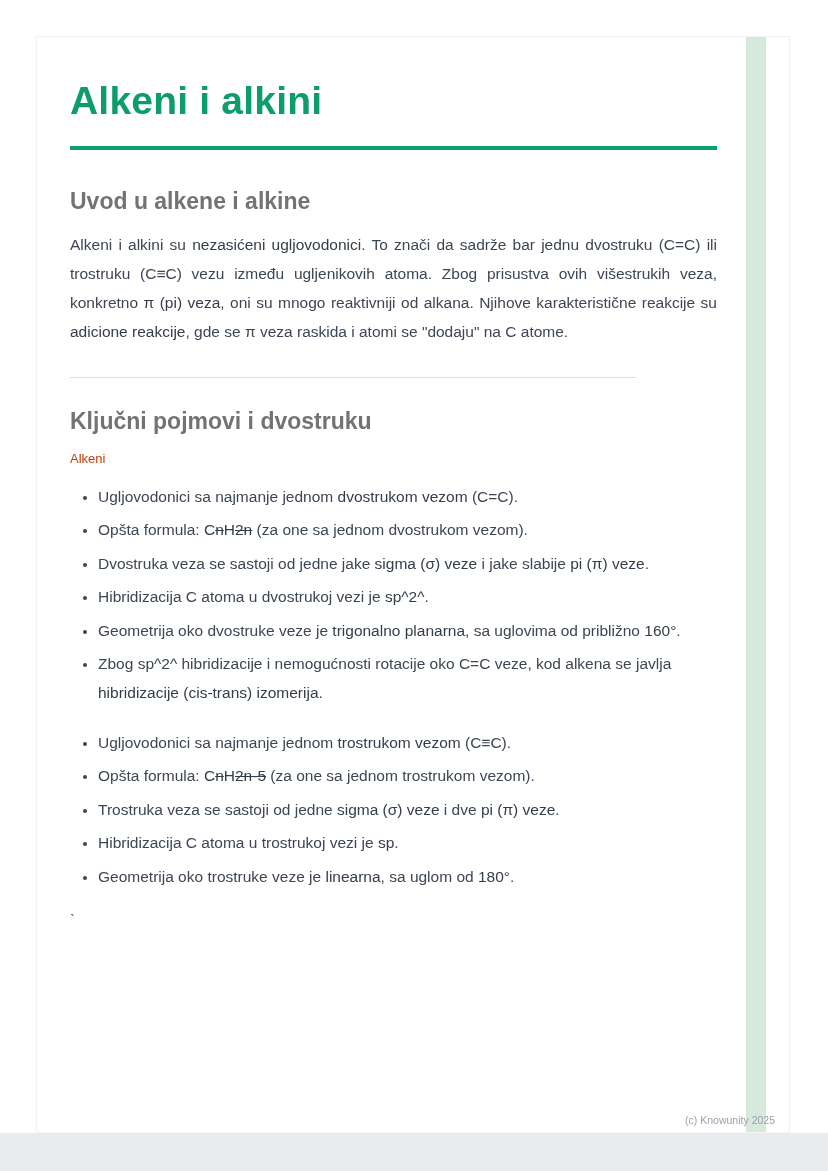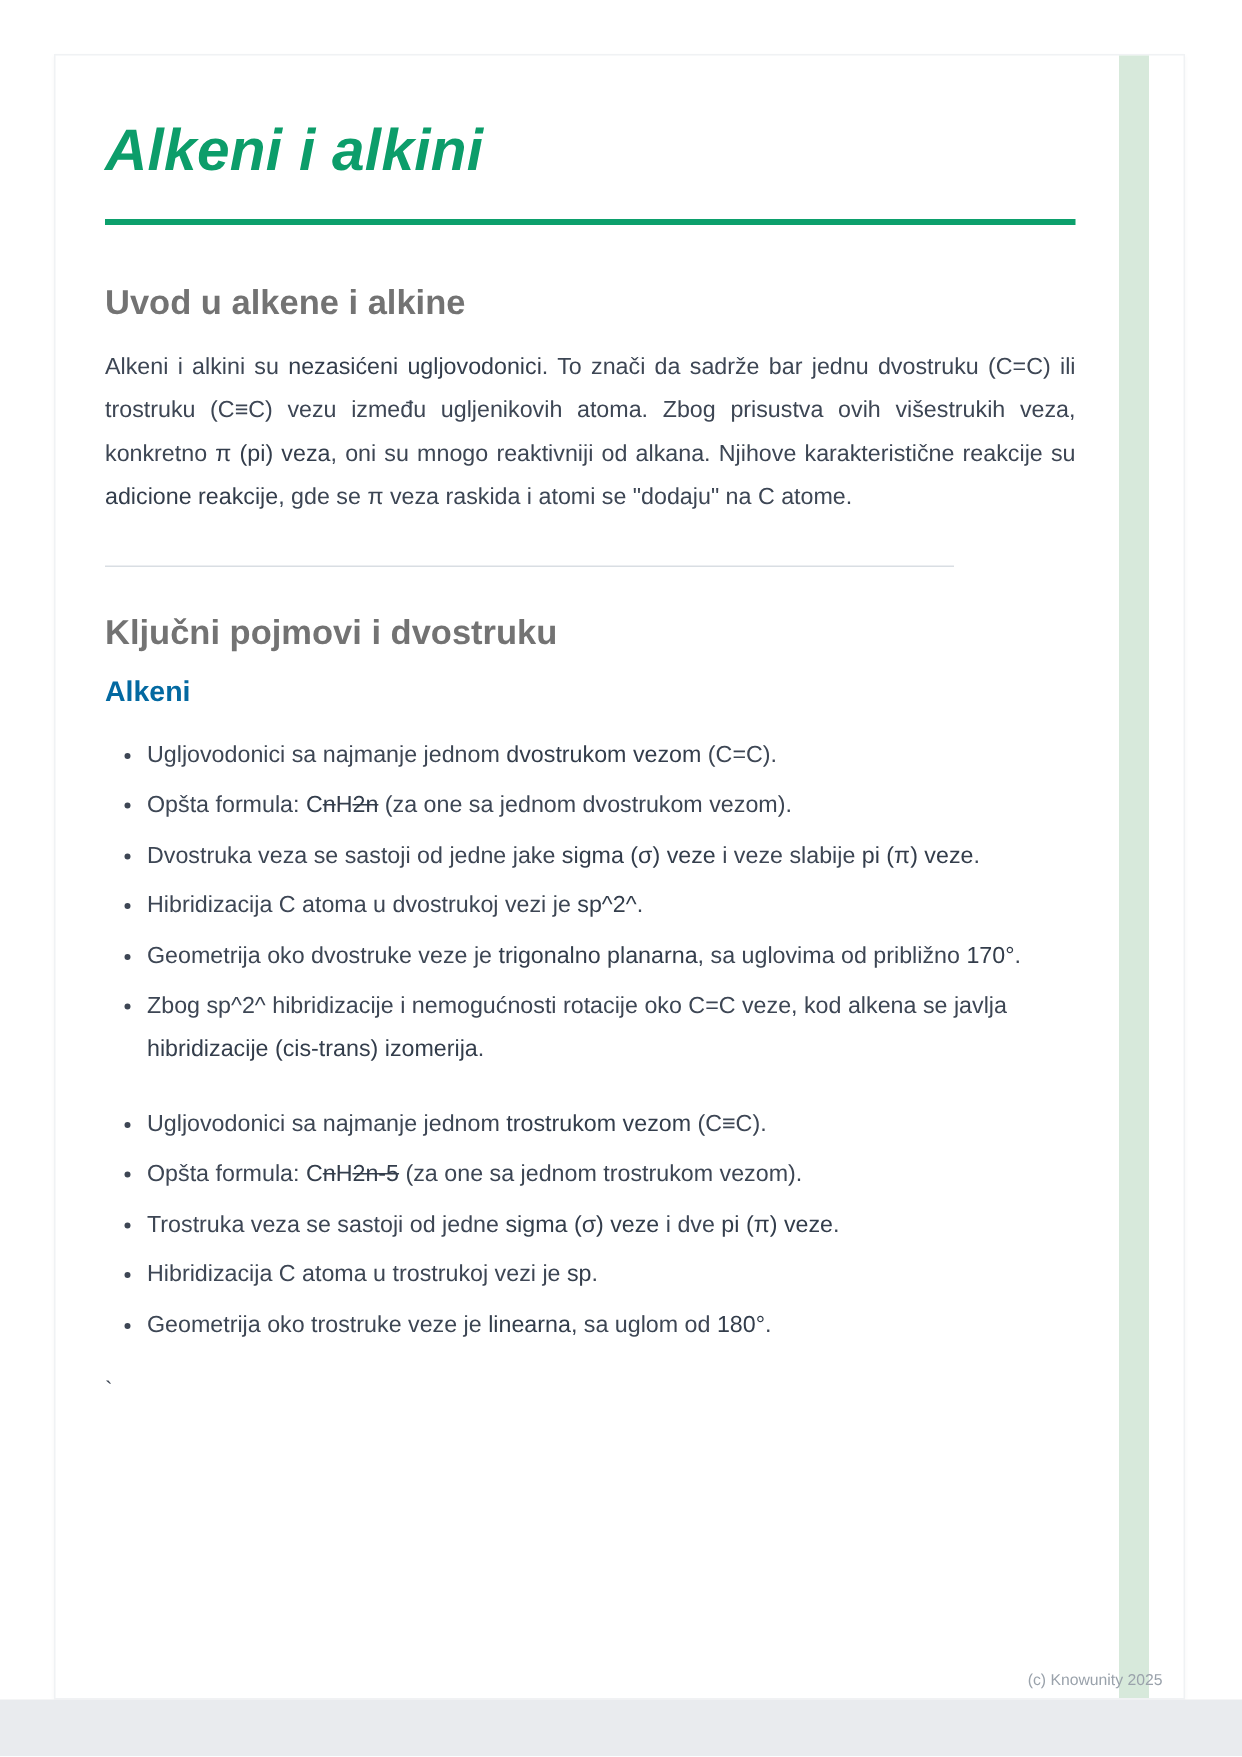--- a/index.html
+++ b/index.html
@@ -39,21 +39,20 @@
     z-index: 1;
     padding: 28px 72px 0 33px;
   }
   h1.doc-title {
     margin: 14px 0 0 0;
     font-size: 39px;
     line-height: 1.15;
     font-weight: 700;
     color: #0c9d6a;
     letter-spacing: 0.2px;
-    font-style: italic;
   }
   .title-rule {
     border: none;
     height: 4px;
     background: #0ca06c;
     margin: 22px 0 38px 0;
   }
   h2.section-heading {
     margin: 0 0 16px 0;
     font-size: 23px;
@@ -68,23 +67,23 @@
     color: #3d4654;
   }
   .divider {
     border: none;
     border-top: 1px solid #d9dee3;
     width: 87.5%;
     margin: 0 0 30px 0;
   }
   h3.subheading {
     margin: 0 0 16px 0;
-    font-size: 19px;
-    font-weight: 700;
-    color: #0369a1;
+    font-size: 13px;
+    font-weight: 400;
+    color: #c2410c;
   }
   ul.bullet-list {
     margin: 0 0 20px 0;
     padding: 0 0 0 28px;
     list-style: disc;
   }
   ul.bullet-list li {
     margin: 0 0 4px 0;
     font-size: 15.5px;
     line-height: 1.9;
@@ -133,23 +132,23 @@
       <p class="para"><span>Alkeni i alkini su </span><span class="b">nezasićeni ugljovodonici</span><span>. To znači da sadrže bar jednu dvostruku (C=C) ili trostruku (C≡C) vezu između ugljenikovih atoma. Zbog prisustva ovih višestrukih veza, konkretno </span><span class="b">π (pi) veza</span><span>, oni su mnogo reaktivniji od alkana. Njihove karakteristične reakcije su </span><span class="b">adicione reakcije</span><span>, gde se π veza raskida i atomi se "dodaju" na C atome.</span></p>
 
       <hr class="divider">
 
       <h2 class="section-heading">Ključni pojmovi i dvostruku</h2>
 
       <h3 class="subheading">Alkeni</h3>
       <ul class="bullet-list">
         <li><span>Ugljovodonici sa najmanje jednom </span><span class="b">dvostrukom vezom</span><span> (C=C).</span></li>
         <li><span>Opšta formula: </span><span class="b">C</span><span class="b strike">n</span><span class="b">H</span><span class="b strike">2n</span><span> (za one sa jednom dvostrukom vezom).</span></li>
-        <li><span>Dvostruka veza se sastoji od jedne jake </span><span class="b">sigma (σ) veze</span><span> i veze slabije </span><span class="b">pi (π) veze</span><span>.</span></li>
+        <li><span>Dvostruka veza se sastoji od jedne jake </span><span class="b">sigma (σ) veze</span><span> i jake slabije </span><span class="b">pi (π) veze</span><span>.</span></li>
         <li><span>Hibridizacija C atoma u dvostrukoj vezi je </span><span class="b">sp^2^</span><span>.</span></li>
-        <li><span>Geometrija oko dvostruke veze je </span><span class="b">trigonalno planarna</span><span>, sa uglovima od približno </span><span class="b">170°</span><span>.</span></li>
+        <li><span>Geometrija oko dvostruke veze je </span><span class="b">trigonalno planarna</span><span>, sa uglovima od približno </span><span class="b">160°</span><span>.</span></li>
         <li><span>Zbog sp^2^ hibridizacije i nemogućnosti rotacije oko C=C veze, kod alkena se javlja </span><span class="b">hibridizacije (cis-trans) izomerija</span><span>.</span></li>
       </ul>
 
       <ul class="bullet-list">
         <li><span>Ugljovodonici sa najmanje jednom </span><span class="b">trostrukom vezom</span><span> (C≡C).</span></li>
         <li><span>Opšta formula: </span><span class="b">C</span><span class="b strike">n</span><span class="b">H</span><span class="b strike">2n-5</span><span> (za one sa jednom trostrukom vezom).</span></li>
         <li><span>Trostruka veza se sastoji od jedne </span><span class="b">sigma (σ) veze</span><span> i dve </span><span class="b">pi (π) veze</span><span>.</span></li>
         <li><span>Hibridizacija C atoma u trostrukoj vezi je </span><span class="b">sp</span><span>.</span></li>
         <li><span>Geometrija oko trostruke veze je </span><span class="b">linearna</span><span>, sa uglom od </span><span class="b">180°</span><span>.</span></li>
       </ul>

